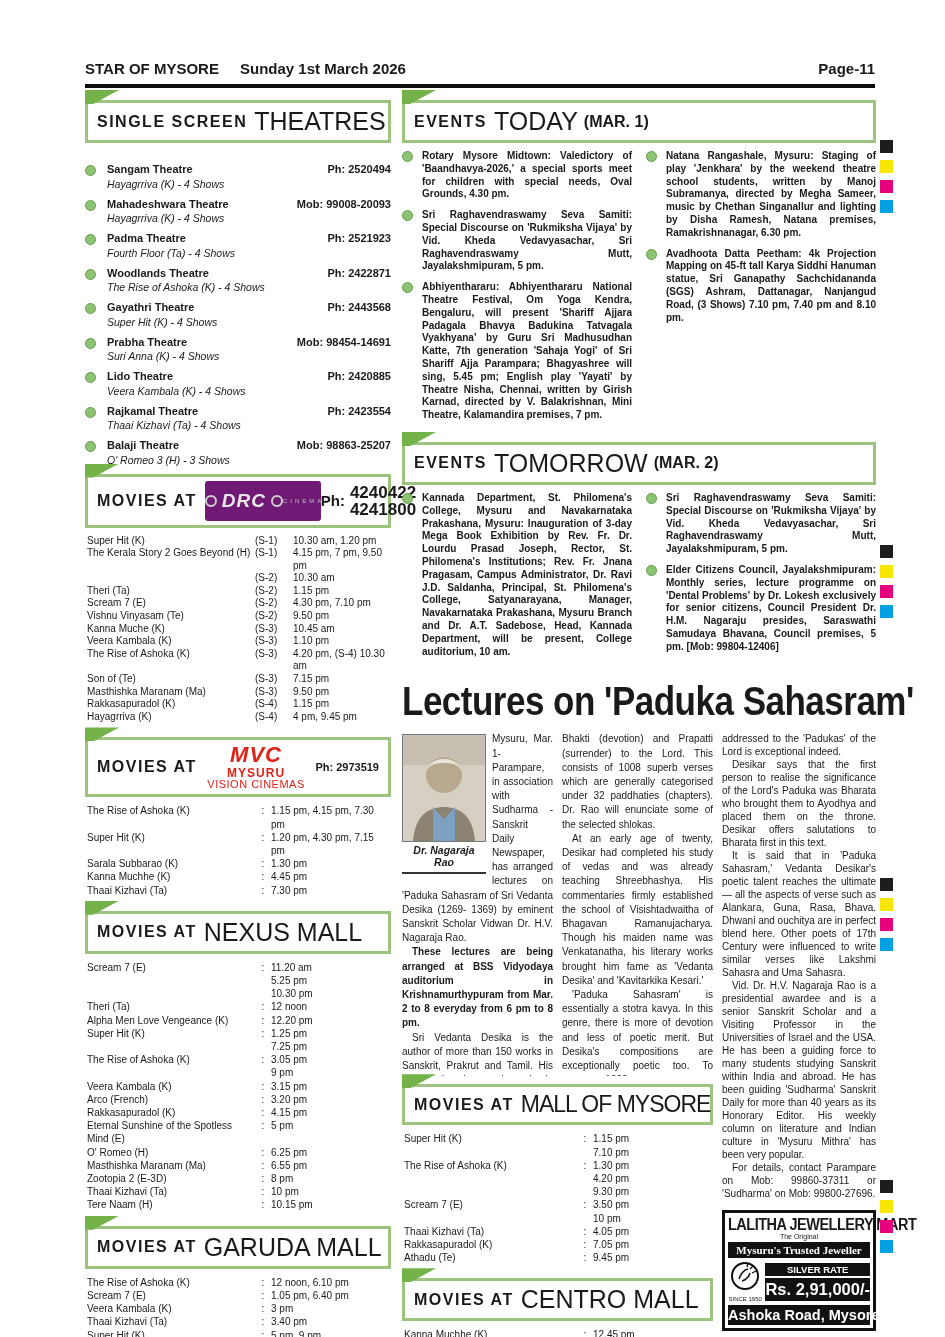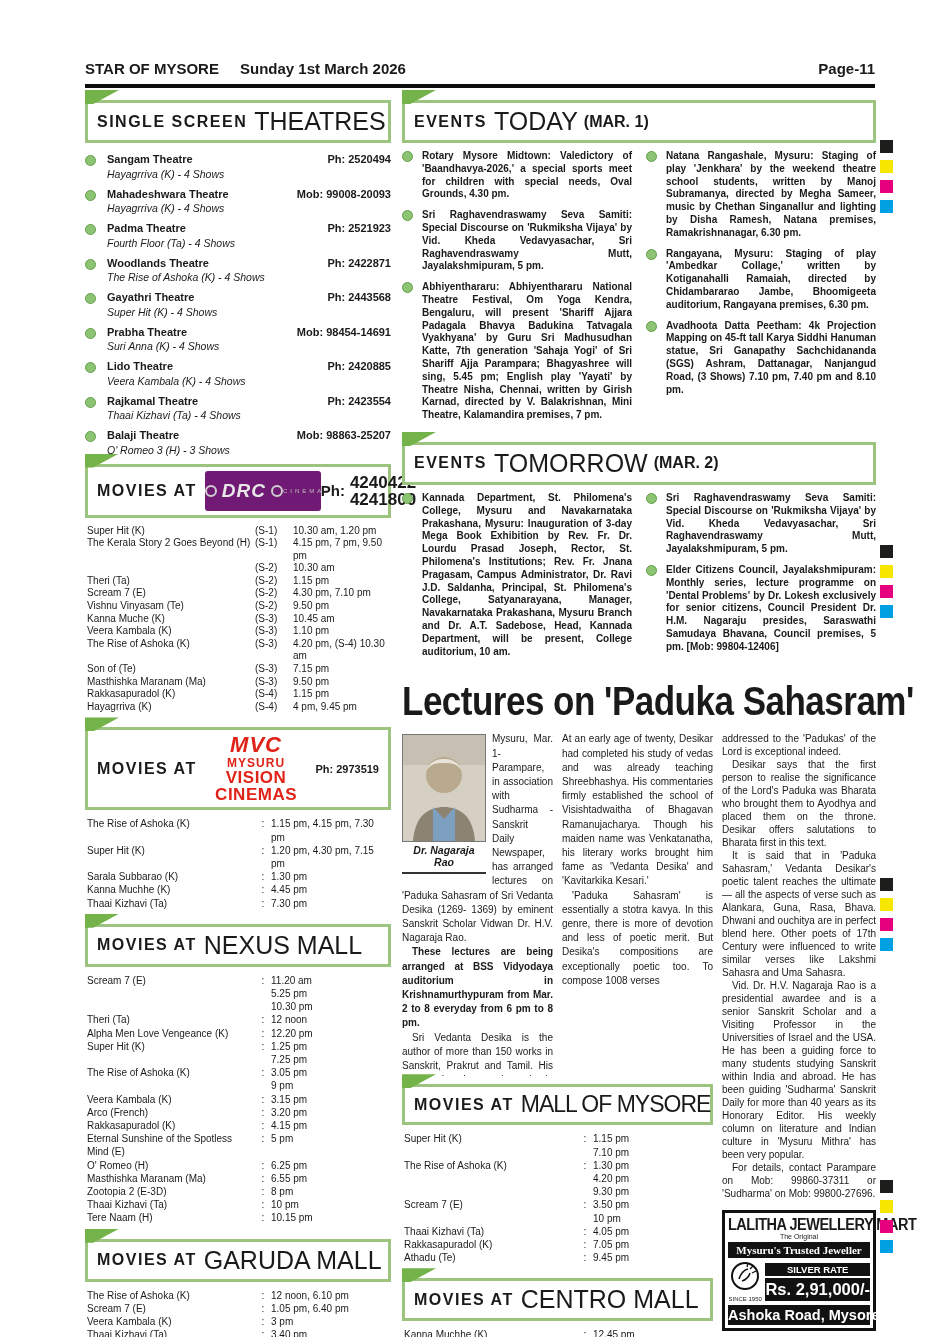--- a/index.html
+++ b/index.html
@@ -45,21 +45,21 @@
   .drclogo .row1{display:flex;align-items:center;gap:5px;}
   .reel{width:12px;height:12px;border:2.5px solid #cfcfcf;border-radius:50%;box-sizing:border-box;}
   .drclogo .drctxt{font-weight:bold;font-style:italic;font-size:19px;letter-spacing:1px;color:#e8e8e8;}
   .drclogo .cin{font-size:6px;letter-spacing:3px;color:#bdbdbd;margin-top:1px;}
   .phblock{margin-left:auto;display:flex;align-items:center;font-weight:bold;}
   .phblock .phl{font-size:15px;margin-right:5px;}
   .phnums{font-size:17px;line-height:17px;}
   .mvclogo{text-align:center;color:#e02318;line-height:1;margin:0 6px;flex:1;}
   .mvclogo .l1{font-weight:bold;font-size:22px;font-style:italic;letter-spacing:1px;}
   .mvclogo .l2{font-weight:bold;font-size:12px;letter-spacing:1px;margin-top:1px;}
-  .mvclogo .l3{font-weight:bold;font-size:17px;letter-spacing:0.5px;}
+  .mvclogo .l3{font-weight:normal;font-size:11px;letter-spacing:0.5px;}
   .ph-simple{font-weight:bold;font-size:11px;white-space:nowrap;}
   
   .headline{font-weight:bold;font-size:35px;letter-spacing:-0.5px;transform:scaleY(1.15);transform-origin:left top;margin:10px 0 14px 0;white-space:nowrap;}
   .artzone{display:flex;gap:9px;}
   .art-left{width:311px;}
   .art-right{width:154px;}
   .acols{display:flex;gap:9px;height:344px;overflow:hidden;margin-bottom:8px;}
   .acol{width:151px;font-size:10px;line-height:14.2px;text-align:justify;}
   .acol p,.acol3 p{margin:0;}
   .acol p+p,.acol3 p+p{text-indent:10px;}
@@ -94,21 +94,21 @@
 </div>
 <div class="mastrule"></div>
 
 <div class="leftcol">
 
   <div class="hbox">
     <span class="fold"></span>
     <span class="h-bold">SINGLE SCREEN</span>
     <span class="h-light">THEATRES</span>
   </div>
-  <div style="margin-top:10px;">
+  <div style="margin-top:20px;">
       <div class="th-item">
       <span class="dot"></span>
       <div class="th-line1">
           <span>Sangam Theatre</span>
           <span>Ph: 2520494</span>
         </div>
       <div class="th-film">Hayagrriva (K) -  4 Shows</div>
       </div>
       <div class="th-item">
       <span class="dot"></span>
@@ -452,24 +452,20 @@
         </div>
         <div class="ev">
       <span class="dot"></span>
       <p><b>Abhiyenthararu:</b> Abhiyenthararu National Theatre Festival, Om Yoga Kendra, Bengaluru, will present 'Shariff Ajjara Padagala Bhavya Badukina Tatvagala Vyakhyana' by Guru Sri Madhusudhan Katte, 7th generation 'Sahaja Yogi' of Sri Shariff Ajja Parampara; Bhagyashree will sing, 5.45 pm; English play 'Yayati' by Theatre Nisha, Chennai,  written by Girish Karnad, directed by V. Balakrishnan, Mini Theatre, Kalamandira premises, <b>7 pm.</b></p>
         </div>
       </div>
     <div class="ev-col">
         <div class="ev">
       <span class="dot"></span>
       <p><b>Natana Rangashale, Mysuru:</b> Staging of play 'Jenkhara' by the weekend theatre school students, written by Manoj Subramanya, directed by Megha Sameer, music by Chethan Singanallur and lighting by Disha Ramesh, Natana premises, Ramakrishnanagar, <b>6.30 pm.</b></p>
-        </div>
-        <div class="ev">
-      <span class="dot"></span>
-      <p><b>Rangayana, Mysuru:</b> Staging of play 'Ambedkar Collage,' written by Kotiganahalli Ramaiah, directed by Chidambararao Jambe, Bhoomigeeta auditorium, Rangayana premises, <b>6.30 pm.</b></p>
         </div>
         <div class="ev">
       <span class="dot"></span>
       <p><b>Avadhoota Datta Peetham:</b> 4k Projection Mapping on 45-ft tall Karya Siddhi Hanuman statue, Sri Ganapathy Sachchidananda (SGS) Ashram, Dattanagar, Nanjangud Road, <b>(3 Shows) 7.10 pm, 7.40 pm and 8.10 pm.</b></p>
         </div>
       </div>
   </div>
 
   <div class="hbox">
     <span class="fold"></span>
@@ -511,20 +507,21 @@
                 <path d="M41 24c-10 0-17 6-18 13 3-8 10-9 18-9s15 1 18 9c-1-7-8-13-18-13z" fill="#e8e4da"></path>
                 <path d="M10 106c2-26 16-34 31-34s29 8 31 34z" fill="#8c8373"></path>
                 <path d="M30 72l11 12 11-12v34H30z" fill="#7da0c0"></path>
               </svg>
             </div>
             <div class="cap">Dr. Nagaraja Rao</div>
           </div>
           <span><p class="">Mysuru, Mar. 1- Parampare, in association with Sudharma - Sanskrit Daily Newspaper, has arranged lectures on 'Paduka Sahasram of Sri Vedanta Desika (1269- 1369) by eminent Sanskrit Scholar Vidwan Dr. H.V. Nagaraja Rao.</p><p class="pb">These lectures are being arranged at BSS Vidyodaya auditorium in Krishnamurthypuram from Mar. 2 to 8 everyday from 6 pm to 8 pm.</p><p class="">Sri Vedanta Desika is the author of more than 150 works in Sanskrit, Prakrut and Tamil. His works played a major role in preserving and revival of spiritual tradition of India. 'Paduka Sahasram' essentially deals with</p></span>
         </div>
         <div class="acol">
+            <p class="">Bhakti (devotion) and Prapatti (surrender) to the Lord. This consists of 1008 superb verses which are generally categorised under 32 paddhaties (chapters). Dr. Rao will enunciate some of the selected shlokas.</p>
             <p class="">At an early age of twenty, Desikar had completed his study of vedas and was already teaching Shreebhashya. His commentaries firmly established the school of Visishtadwaitha of Bhagavan Ramanujacharya. Though his maiden name was Venkatanatha, his literary works brought him fame as 'Vedanta Desika' and 'Kavitarkika Kesari.'</p>
             <p class="">'Paduka Sahasram' is essentially a stotra kavya. In this genre, there is more of devotion and less of poetic merit. But Desika's compositions are exceptionally poetic too. To compose 1008 verses</p>
           </div>
       </div>
 
       <div class="hbox">
         <span class="fold"></span>
         <span class="h-bold">MOVIES AT</span>
         <span class="h-light" style="font-size:23px;letter-spacing:-1px;">MALL OF MYSORE</span>
       </div>

